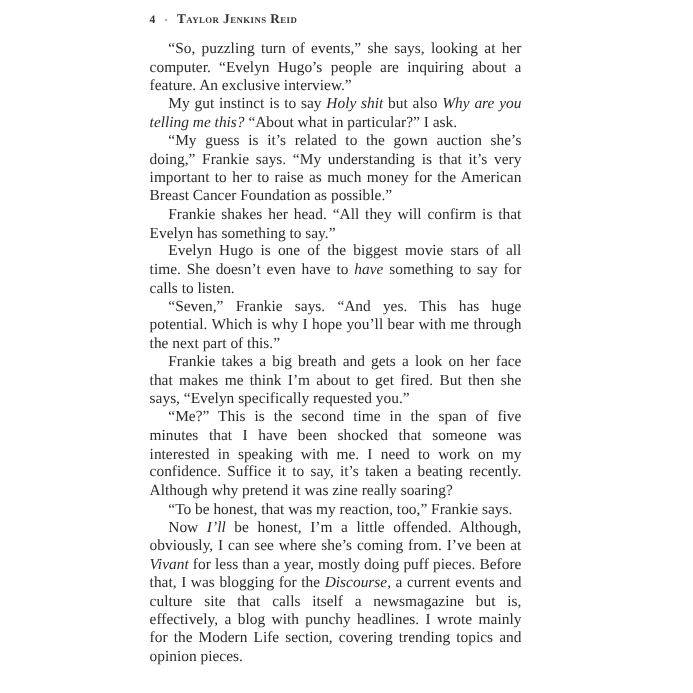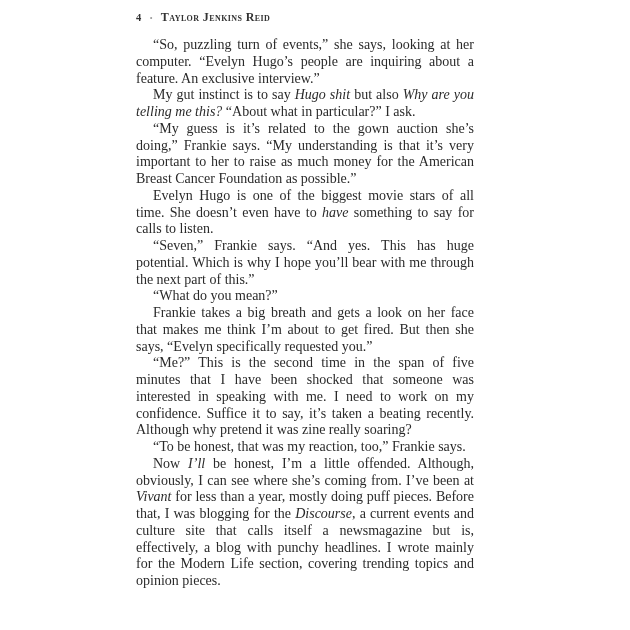--- a/index.html
+++ b/index.html
@@ -16,23 +16,23 @@
 </style>
 </head>
 <body>
 
 <div class="page">
   <div class="running-head">
     <span class="num">4</span><span class="dot">•</span><span class="author">Taylor Jenkins Reid</span>
   </div>
   <div class="body" id="body">
       <p><span>“So, puzzling turn of events,” she says, looking at her computer. “Evelyn Hugo’s people are inquiring about a feature. An exclusive interview.”</span></p>
-      <p><span>My gut instinct is to say </span><i>Hugo shit</i><span> but also </span><i>Why are you telling me this?</i><span> “About what in particular?” I ask.</span></p>
+      <p><span>My gut instinct is to say </span><i>Holy shit</i><span> but also </span><i>Why are you telling me this?</i><span> “About what in particular?” I ask.</span></p>
       <p><span>“My guess is it’s related to the gown auction she’s doing,” Frankie says. “My understanding is that it’s very important to her to raise as much money for the American Breast Cancer Foundation as possible.”</span></p>
+      <p><span>Frankie shakes her head. “All they will confirm is that Evelyn has something to say.”</span></p>
       <p><span>Evelyn Hugo is one of the biggest movie stars of all time. She doesn’t even have to </span><i>have</i><span> something to say for calls to listen.</span></p>
       <p><span>“Seven,” Frankie says. “And yes. This has huge potential. Which is why I hope you’ll bear with me through the next part of this.”</span></p>
-      <p><span>“What do you mean?”</span></p>
       <p><span>Frankie takes a big breath and gets a look on her face that makes me think I’m about to get fired. But then she says, “Evelyn specifically requested you.”</span></p>
       <p><span>“Me?” This is the second time in the span of five minutes that I have been shocked that someone was interested in speaking with me. I need to work on my confidence. Suffice it to say, it’s taken a beating recently. Although why pretend it was zine really soaring?</span></p>
       <p><span>“To be honest, that was my reaction, too,” Frankie says.</span></p>
       <p><span>Now </span><i>I’ll</i><span> be honest, I’m a little offended. Although, obviously, I can see where she’s coming from. I’ve been at </span><i>Vivant</i><span> for less than a year, mostly doing puff pieces. Before that, I was blogging for the </span><i>Dis­course</i><span>, a current events and culture site that calls itself a newsmaga­zine but is, effectively, a blog with punchy headlines. I wrote mainly for the Modern Life section, covering trending topics and opinion pieces.</span></p>
     </div>
 </div>
 
 </body></html>

